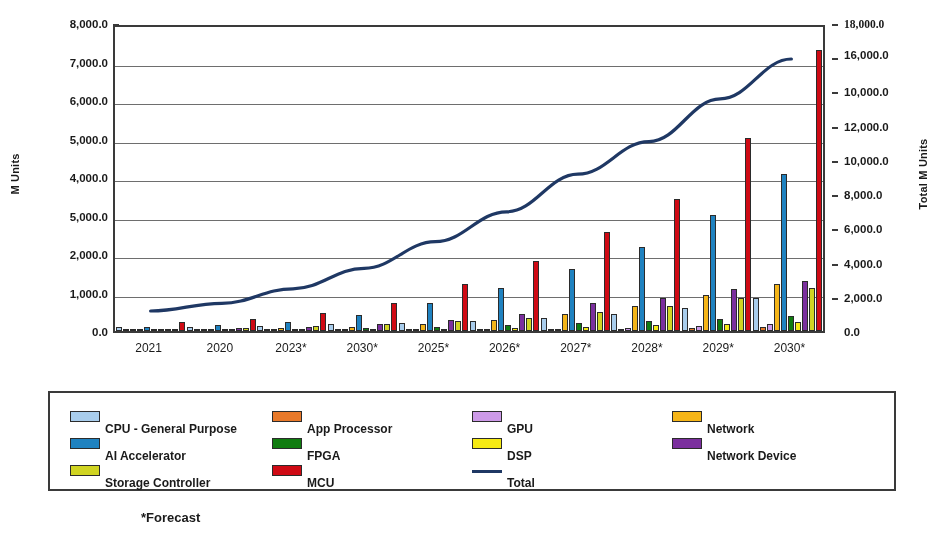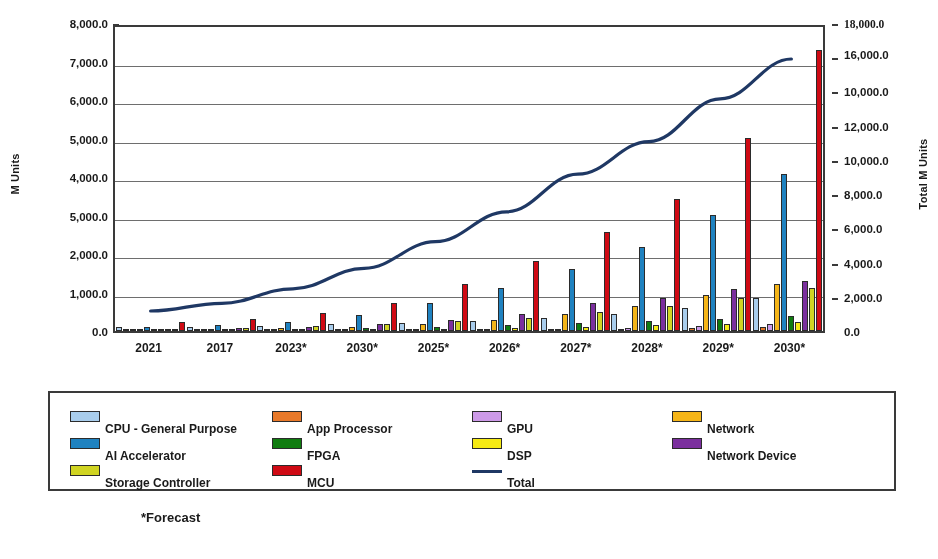--- a/index.html
+++ b/index.html
@@ -80,21 +80,21 @@
     pointer-events:none;
   }
 
   
   #x-labels{
     position:absolute;left:113px;top:338px;width:712px;height:22px;
     display:flex;
   }
   .xlab{
     flex:1 1 0;text-align:center;
-    font-size:12px;font-weight:bold;
+    font-size:12px;font-weight:normal;
     white-space:nowrap;
     line-height:20px;
   }
 
   
   #legend{
     position:absolute;
     left:48px;top:391px;
     width:848px;height:100px;
     border:2px solid #3a3a3a;
@@ -322,21 +322,21 @@
           <div class="bar" style="height: 281.435px; background: rgb(207, 10, 20);"></div>
         </div>
       </div>
     <svg id="line-layer" viewBox="0 0 712 308" preserveAspectRatio="none">
         <path d="M35.6,284.0 C64.1,284.0 78.3,276.3 106.8,276.3 C135.3,276.3 149.5,261.8 178.0,261.8 C206.5,261.8 220.7,241.3 249.2,241.3 C277.7,241.3 291.9,214.7 320.4,214.7 C348.9,214.7 363.1,184.8 391.6,184.8 C420.1,184.8 434.3,147.2 462.8,147.2 C491.3,147.2 505.5,114.6 534.0,114.6 C562.5,114.6 576.7,71.9 605.2,71.9 C633.7,71.9 647.9,32.0 676.4,32.0" fill="none" stroke="#1f3864" stroke-width="3.2" stroke-linecap="round"></path>
       </svg>
   </div>
 
   <div id="x-labels">
       <div class="xlab">2021</div>
-      <div class="xlab">2017</div>
+      <div class="xlab">2020</div>
       <div class="xlab">2023*</div>
       <div class="xlab">2030*</div>
       <div class="xlab">2025*</div>
       <div class="xlab">2026*</div>
       <div class="xlab">2027*</div>
       <div class="xlab">2028*</div>
       <div class="xlab">2029*</div>
       <div class="xlab">2030*</div>
     </div>
 

